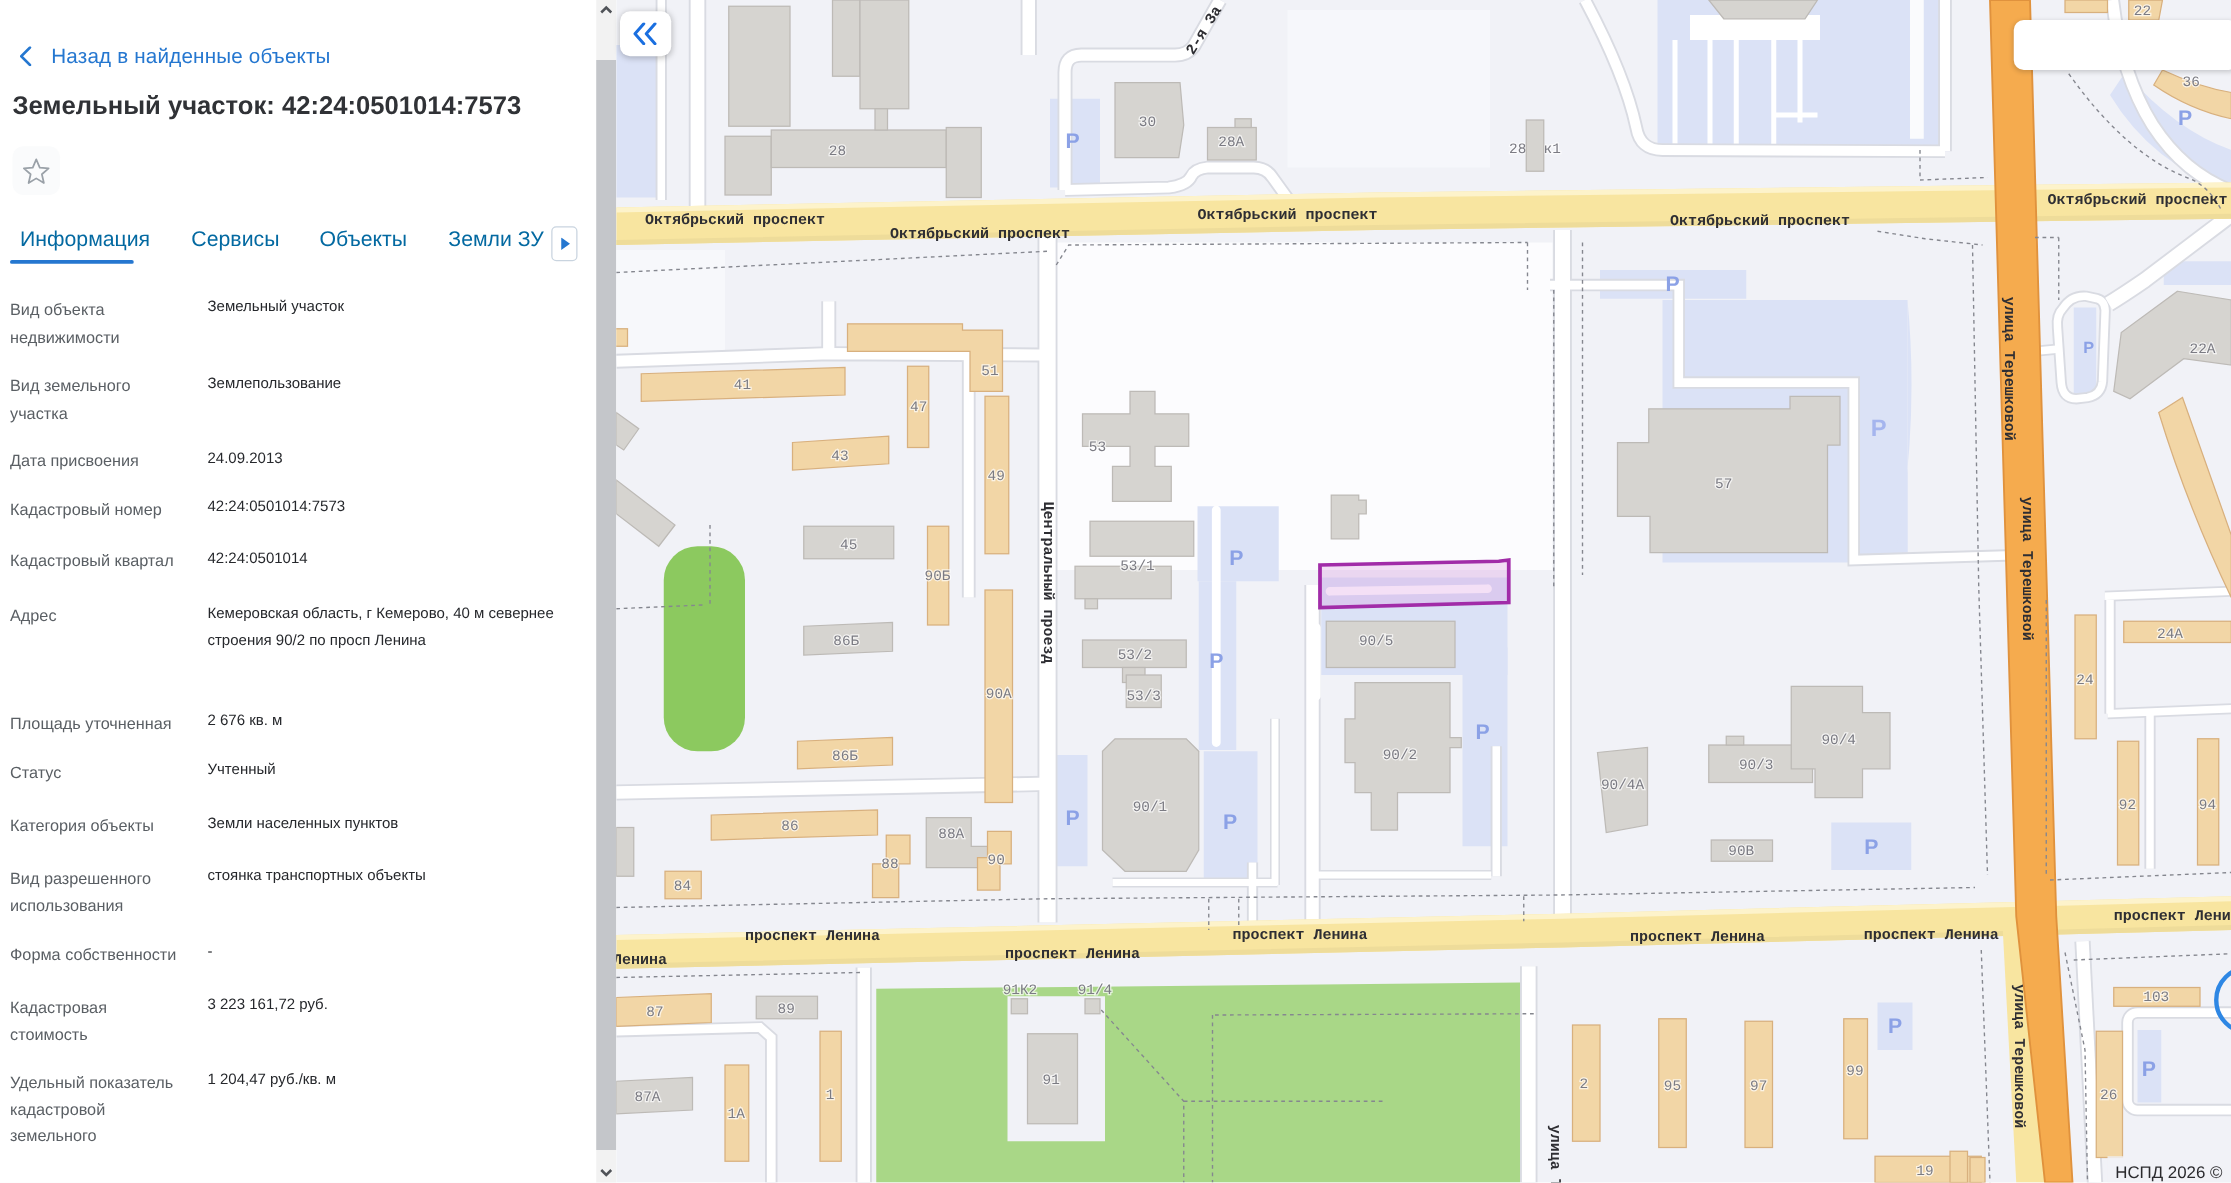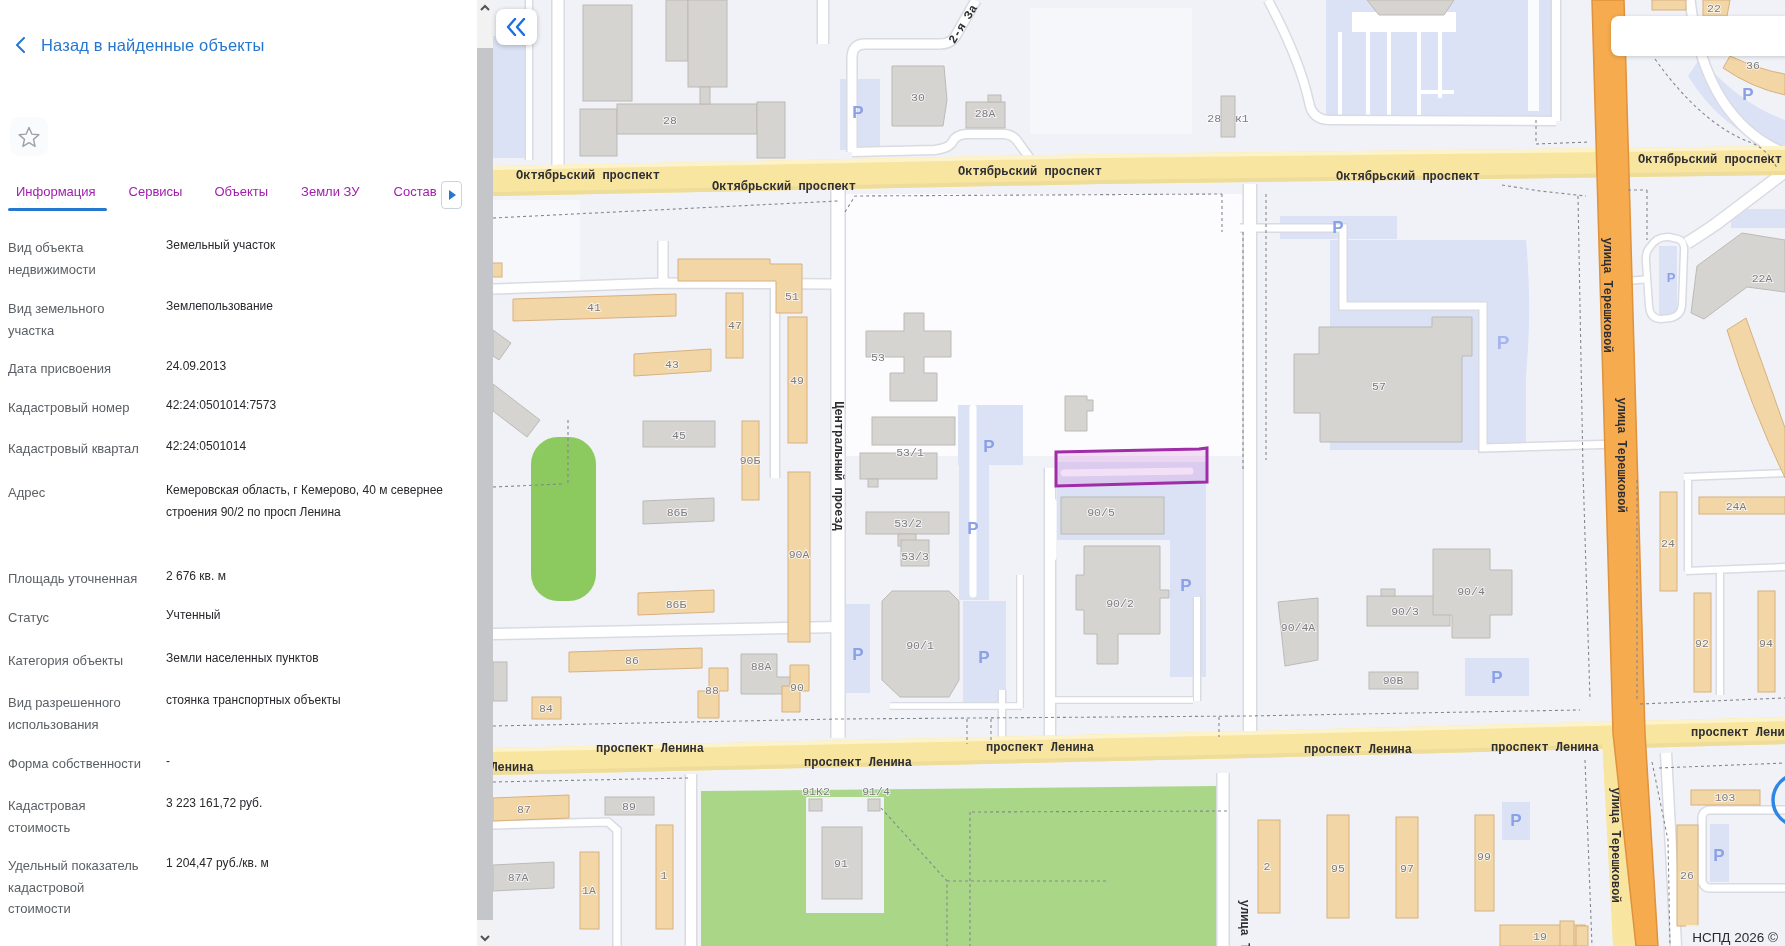--- a/index.html
+++ b/index.html
@@ -3,21 +3,21 @@
 <meta charset="utf-8">
 <style>
   html,body{margin:0;padding:0;width:1785px;height:946px;overflow:hidden;
     font-family:"Liberation Sans",sans-serif;background:#fff;}
   #panel{position:absolute;left:0;top:0;width:574px;height:946px;background:#fff;}
   .backlink{position:absolute;left:41px;top:36px;font-size:16.5px;letter-spacing:0.15px;color:#2577d0;}
   .backchev{position:absolute;left:15px;top:37px;}
   .title{position:absolute;left:10px;top:73px;font-size:20.5px;font-weight:bold;color:#303236;letter-spacing:0;}
   .starbtn{position:absolute;left:10px;top:117px;width:38px;height:39px;background:#fafbfc;border-radius:9px;}
   .tabs{position:absolute;left:0;top:182px;width:462px;height:26px;overflow:hidden;white-space:nowrap;}
-  .tab{display:inline-block;font-size:13px;color:#a21caf;}
+  .tab{display:inline-block;font-size:17px;color:#0369a1;}
   .tabarrow{position:absolute;left:441px;top:181px;width:19px;height:26px;background:#fff;
     border:1px solid #c9d4df;border-radius:4px;text-align:center;}
   .row{position:absolute;left:8px;width:460px;}
   .lbl{position:absolute;left:0;top:0;width:140px;font-size:13px;line-height:21.5px;color:#5a5f64;}
   .val{position:absolute;left:158px;top:-2px;width:281px;font-size:12px;line-height:21.5px;color:#26282c;}
   #sbar{position:absolute;left:477px;top:0;width:16px;height:946px;background:#f2f2f2;}
   #sbar .thumb{position:absolute;left:0;top:48px;width:16px;height:872px;background:#c4c6ca;}
   #map{position:absolute;left:493px;top:0;width:1292px;height:946px;}
   .collapse{position:absolute;left:496px;top:9px;width:41px;height:36px;background:#fff;border-radius:8px;
     box-shadow:0 1px 5px rgba(0,0,0,.25);}
@@ -28,20 +28,21 @@
 <body>
 
 <div id="panel">
 
   <svg class="backchev" width="11" height="16" viewBox="0 0 11 16">
       <path d="M9 1 L2 8 L9 15" fill="none" stroke="#2577d0" stroke-width="2" stroke-linecap="round" stroke-linejoin="round"></path>
     </svg>
 
   <div class="backlink">Назад в найденные объекты</div>
 
+  <div class="title">Земельный участок: 42:24:0501014:7573</div>
 
   <div class="starbtn"><svg width="24" height="24" style="margin:8px 0 0 7px" viewBox="0 0 24 24">
         <path d="M12 2.5 L14.8 9.1 L21.9 9.7 L16.5 14.4 L18.1 21.4 L12 17.7 L5.9 21.4 L7.5 14.4 L2.1 9.7 L9.2 9.1 Z" fill="none" stroke="#9aa1a8" stroke-width="1.4" stroke-linejoin="round"></path>
       </svg></div>
 
   <div class="tabs"><span class="tab" style="margin-left:16px">Информация</span><span class="tab" style="margin-left:33px">Сервисы</span><span class="tab" style="margin-left:32px">Объекты</span><span class="tab" style="margin-left:33px">Земли ЗУ</span><span class="tab" style="margin-left:34px">Состав</span></div>
 
   <div style="position:absolute;left:8px;top:208px;width:99px;height:3px;background:#2577d0;border-radius:2px;"></div>
 
   <div class="tabarrow"><svg width="8" height="10" viewBox="0 0 8 10" style="margin-top:8px">
@@ -102,21 +103,21 @@
       <div class="lbl">Форма собственности</div>
       <div class="val">-</div>
     </div>
 
   <div class="row" style="top:795px">
       <div class="lbl">Кадастровая стоимость</div>
       <div class="val">3 223 161,72 руб.</div>
     </div>
 
   <div class="row" style="top:855px">
-      <div class="lbl">Удельный показатель кадастровой стоимости</div>
+      <div class="lbl">Удельный показатель кадастровой земельного</div>
       <div class="val">1 204,47 руб./кв. м</div>
     </div>
 </div>
 
 <div id="sbar">
   <div class="thumb"></div>
   <svg width="16" height="16" viewBox="0 0 16 16" style="position:absolute;top:0;left:0">
       <path d="M4 10 L8 6 L12 10" fill="none" stroke="#505358" stroke-width="2"></path>
     </svg>
   <svg width="16" height="16" viewBox="0 0 16 16" style="position:absolute;bottom:0;left:0">

